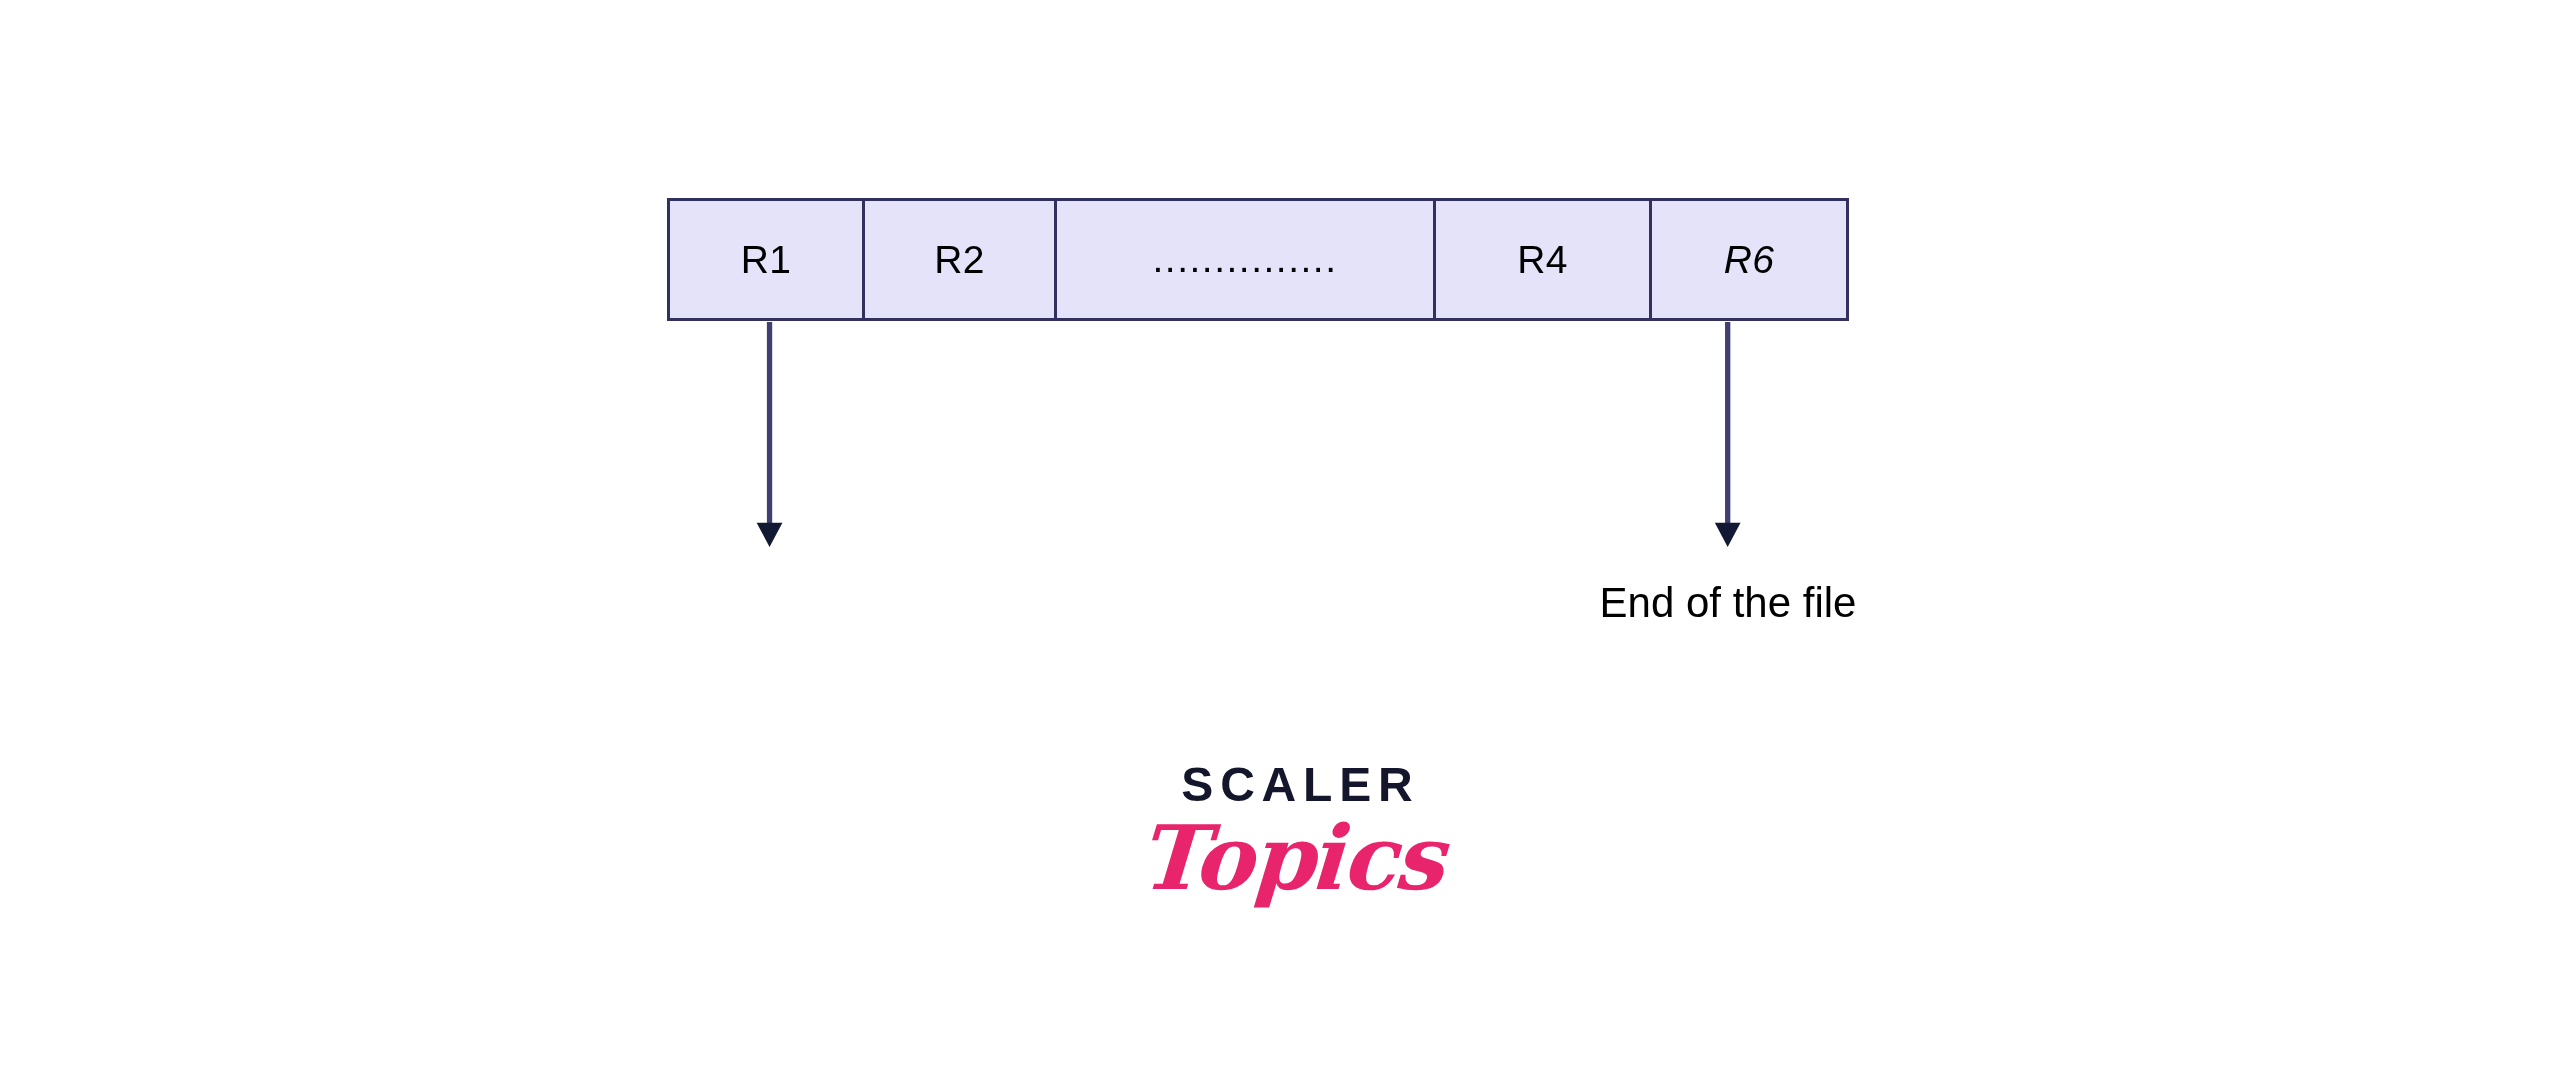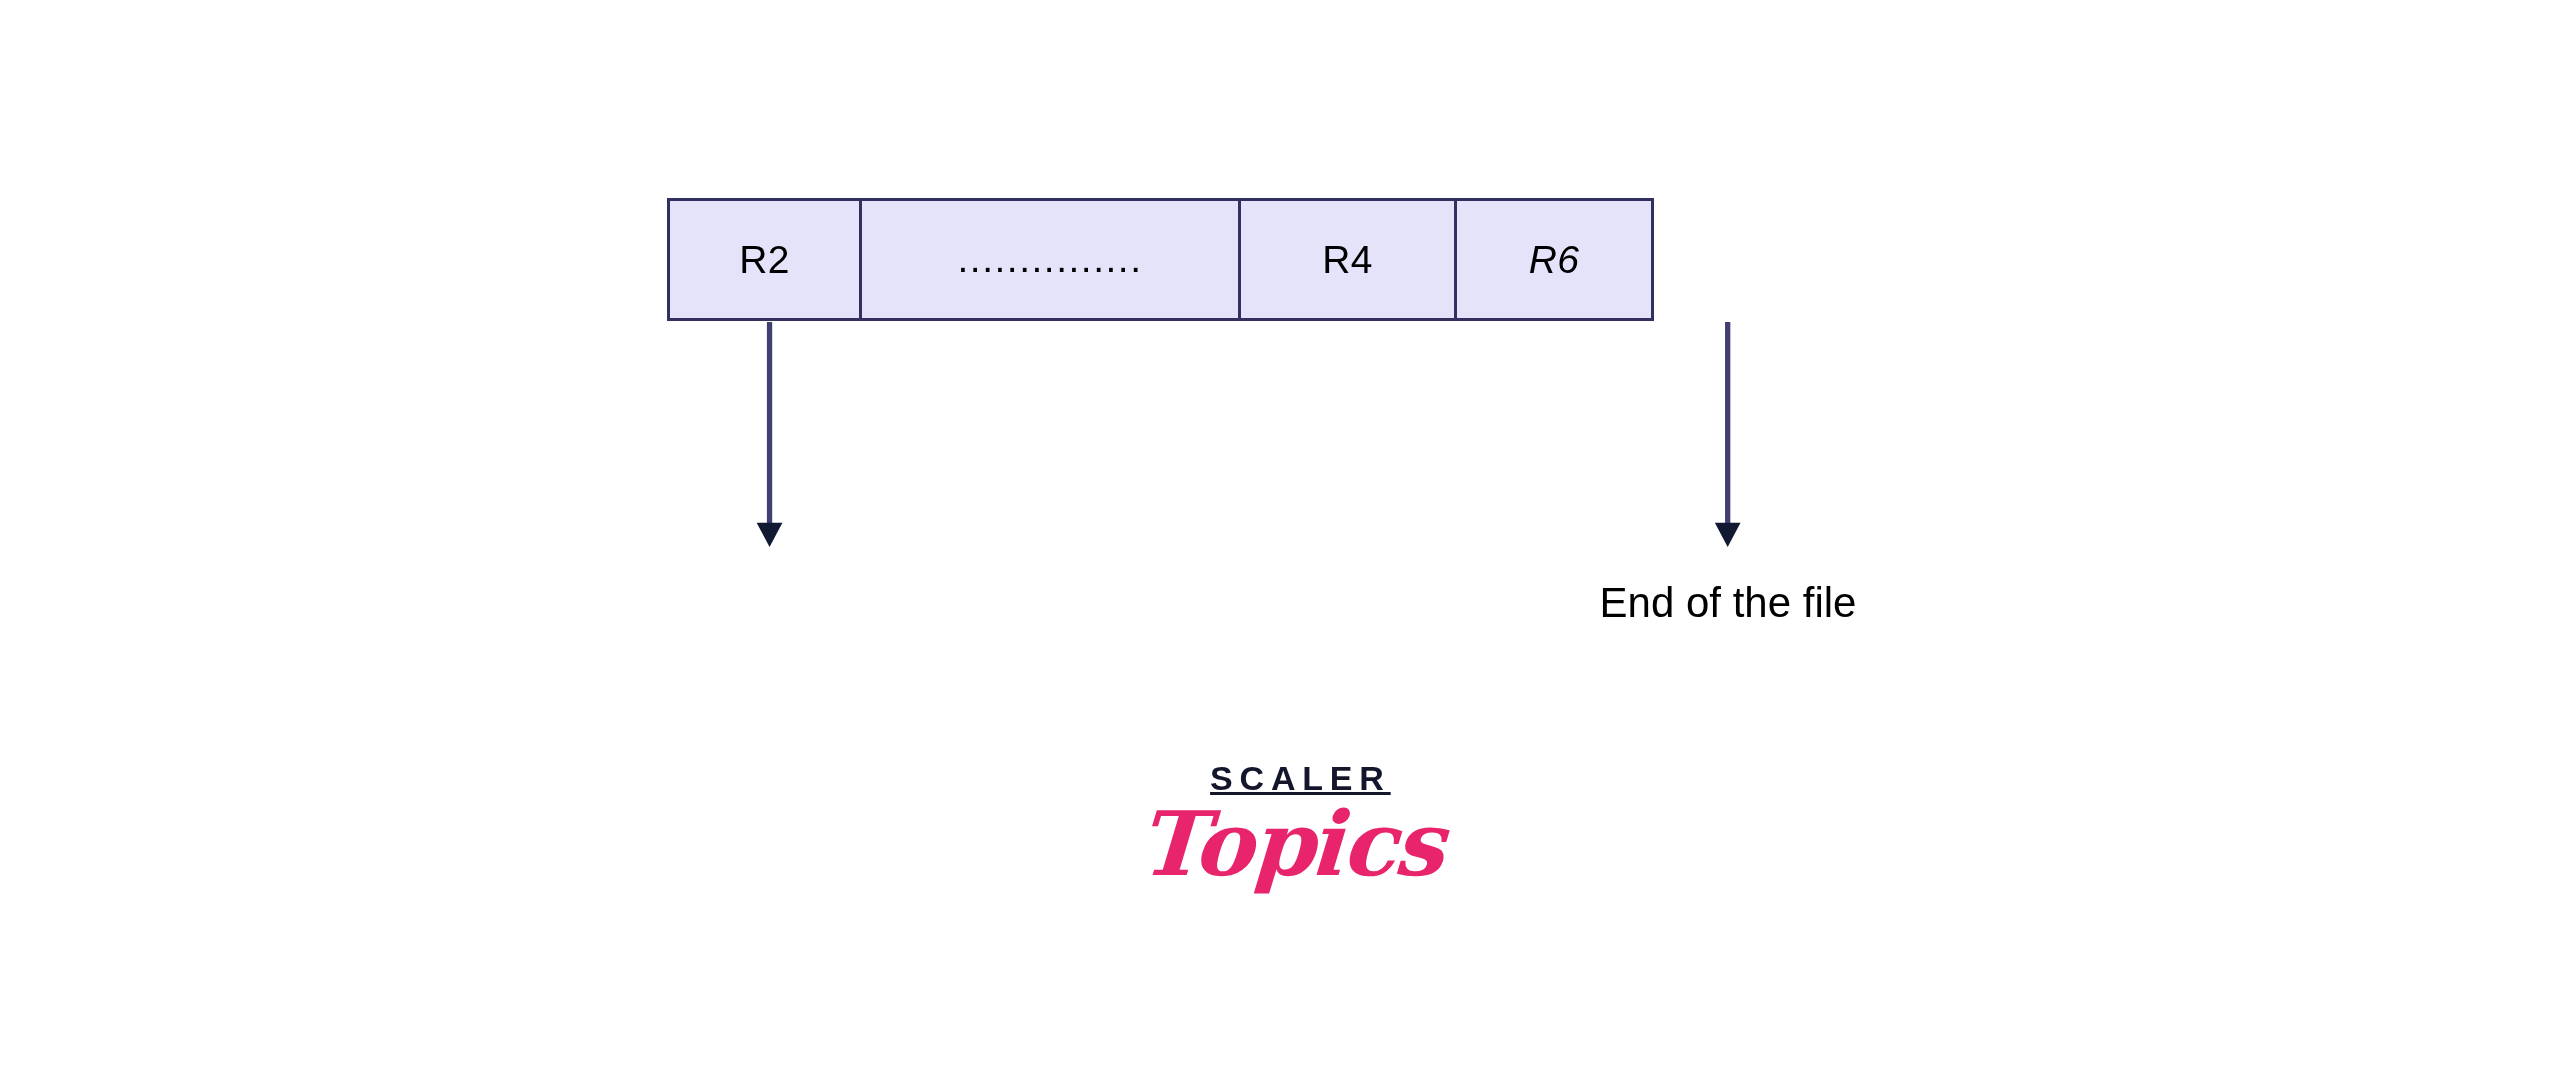--- a/index.html
+++ b/index.html
@@ -93,45 +93,47 @@
     top: 761px;
     transform: translateX(-50%);
     text-align: center;
     width: 348px;
   }
   #logo-scaler {
     display: block;
     color: #14172b;
     font-family: "Liberation Sans", sans-serif;
     font-weight: bold;
-    font-size: 34px;
+    font-size: 48px;
     letter-spacing: 6.8px;
     text-indent: 6.8px;
     line-height: 1;
-    text-decoration: underline;
   }
   #logo-topics {
     display: block;
     color: #e8256c;
     font-family: "DejaVu Serif", serif;
     font-style: italic;
     font-weight: bold;
     font-size: 89px;
     line-height: 1.05;
     letter-spacing: -2.3px;
     margin-top: 1.5px;
     transform: skewX(-6deg);
   }
 </style>
 </head>
 <body>
 
 <div id="canvas">
 
   <div class="record-table">
+    <div class="record-cell cell-r1">
+      <span>R1</span>
+    </div>
     <div class="record-cell cell-r2">
       <span>R2</span>
     </div>
     <div class="record-cell cell-dot">
       <span class="dots-label">...............</span>
     </div>
     <div class="record-cell cell-r4">
       <span>R4</span>
     </div>
     <div class="record-cell cell-r6">

